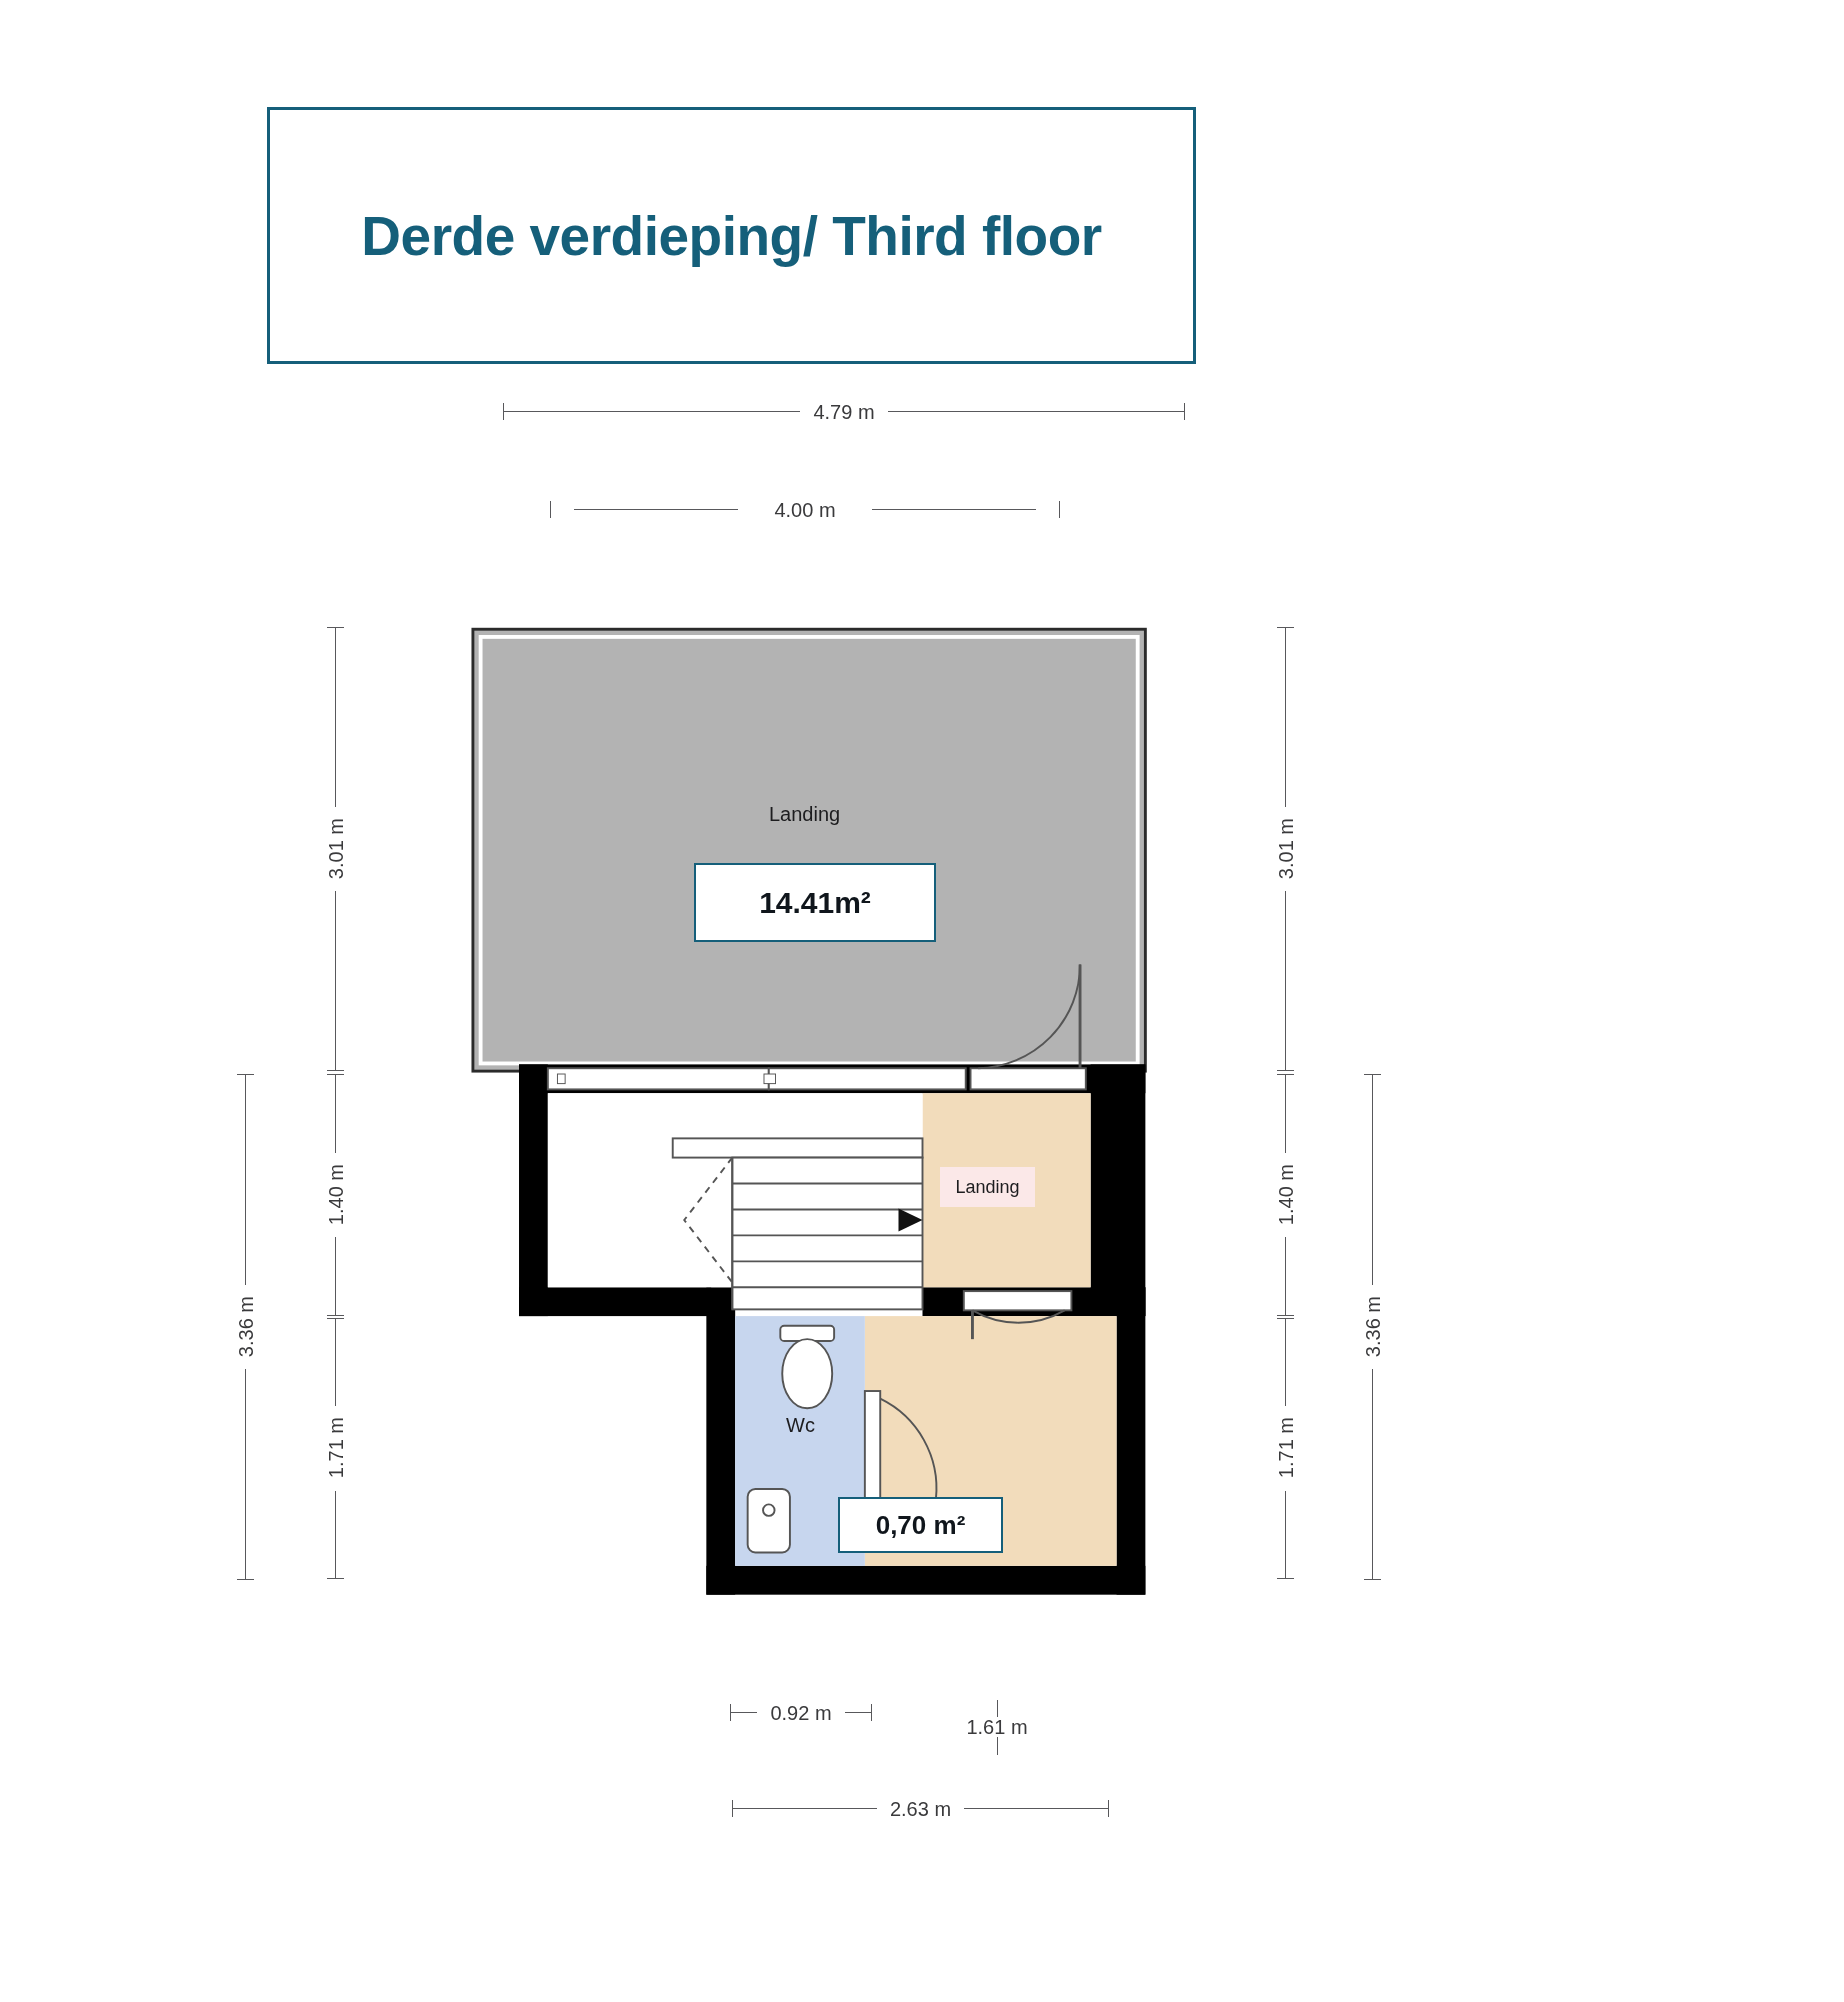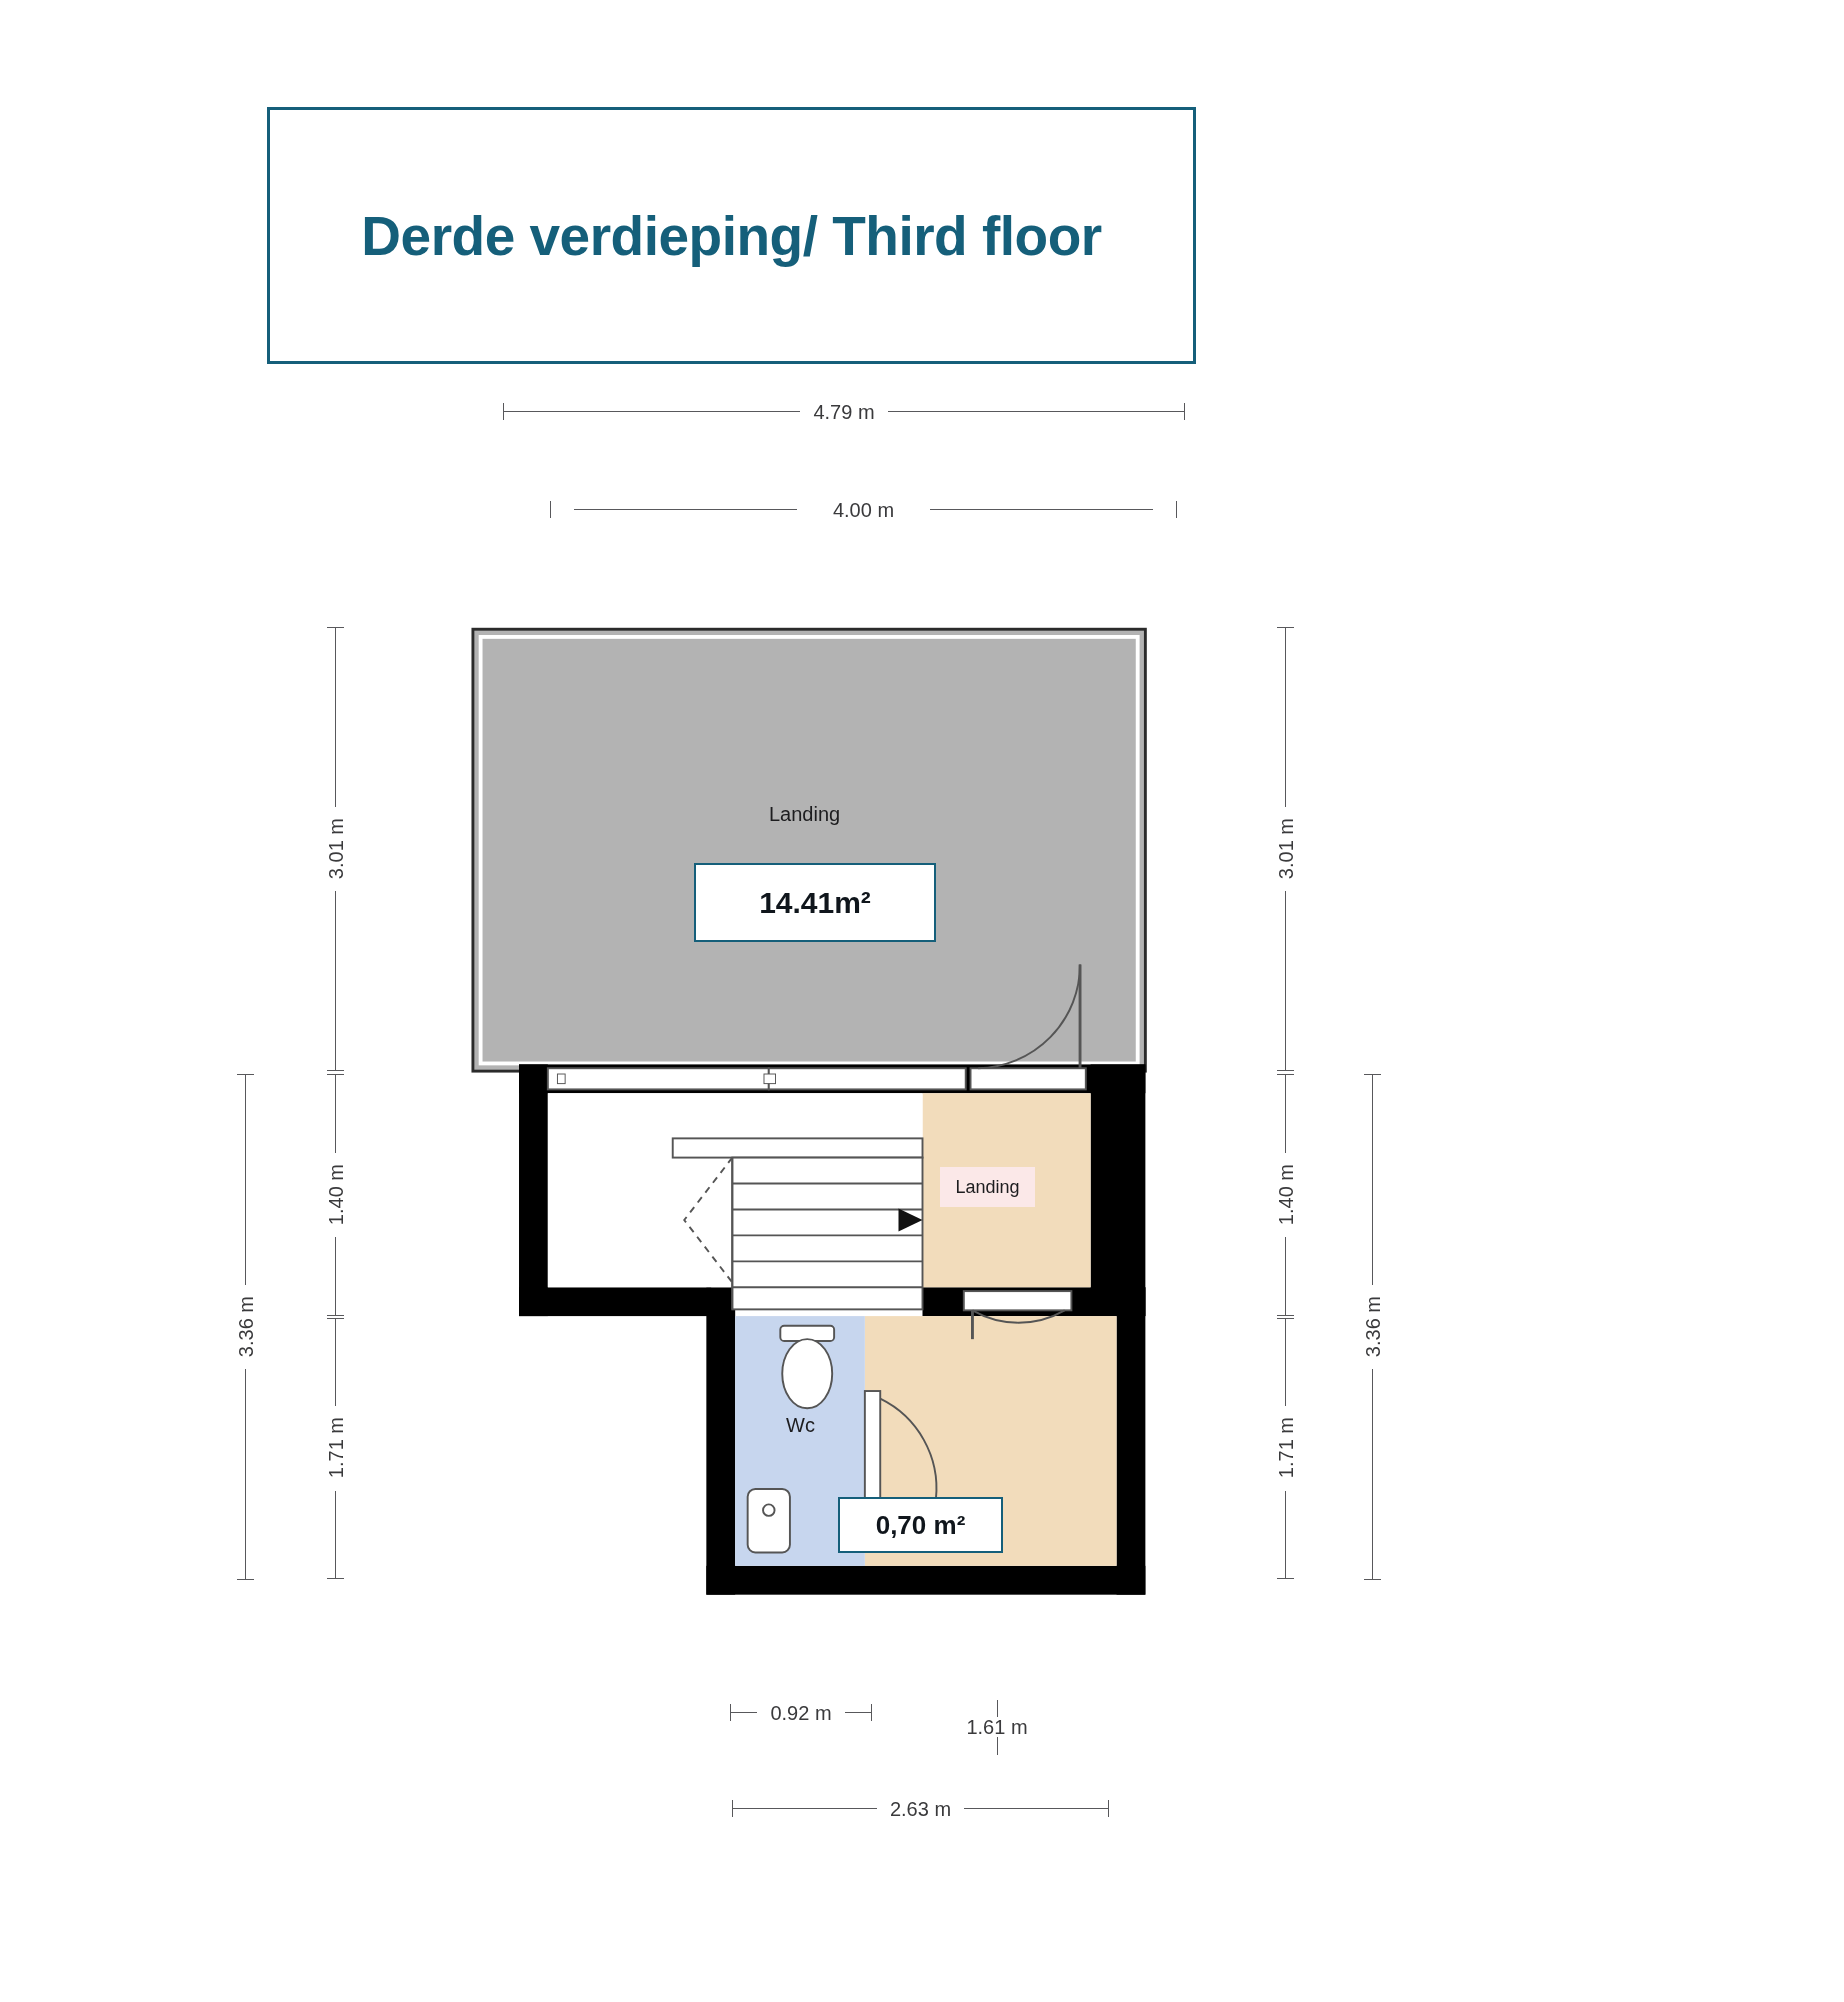--- a/index.html
+++ b/index.html
@@ -147,21 +147,21 @@
 </div>
 
 <div class="dim dim-h" style="left:478px; top:399px; width:682px;padding-left:25px;">
   <div class="cap"></div>
   <div class="bar"></div>
   <div class="label">4.79 m</div>
   <div class="bar"></div>
   <div class="cap"></div>
 </div>
 
-<div class="dim dim-h" style="left:550px; top:497px; width:627px;gap:23px;">
+<div class="dim dim-h" style="left:550px; top:497px; width:510px;gap:23px;">
   <div class="cap"></div>
   <div class="bar"></div>
   <div class="label">4.00 m</div>
   <div class="bar"></div>
   <div class="cap"></div>
 </div>
 
 <div class="dim dim-v" style="left:233px; top:1074px; height:506px;">
   <div class="cap"></div>
   <div class="bar"></div>

